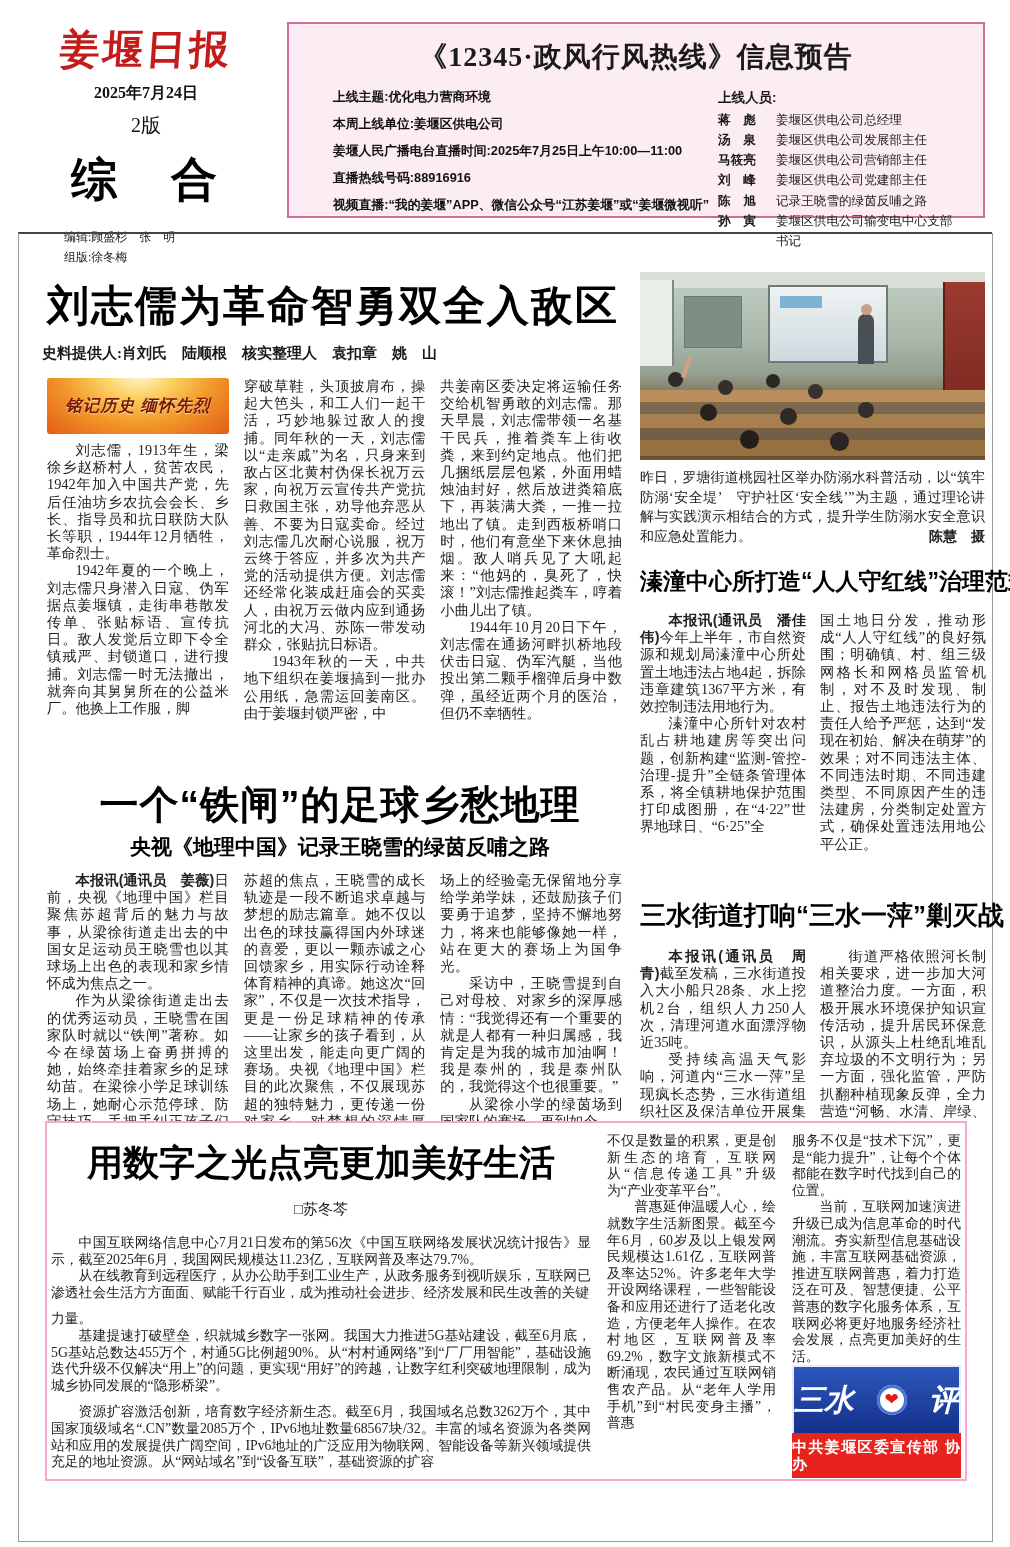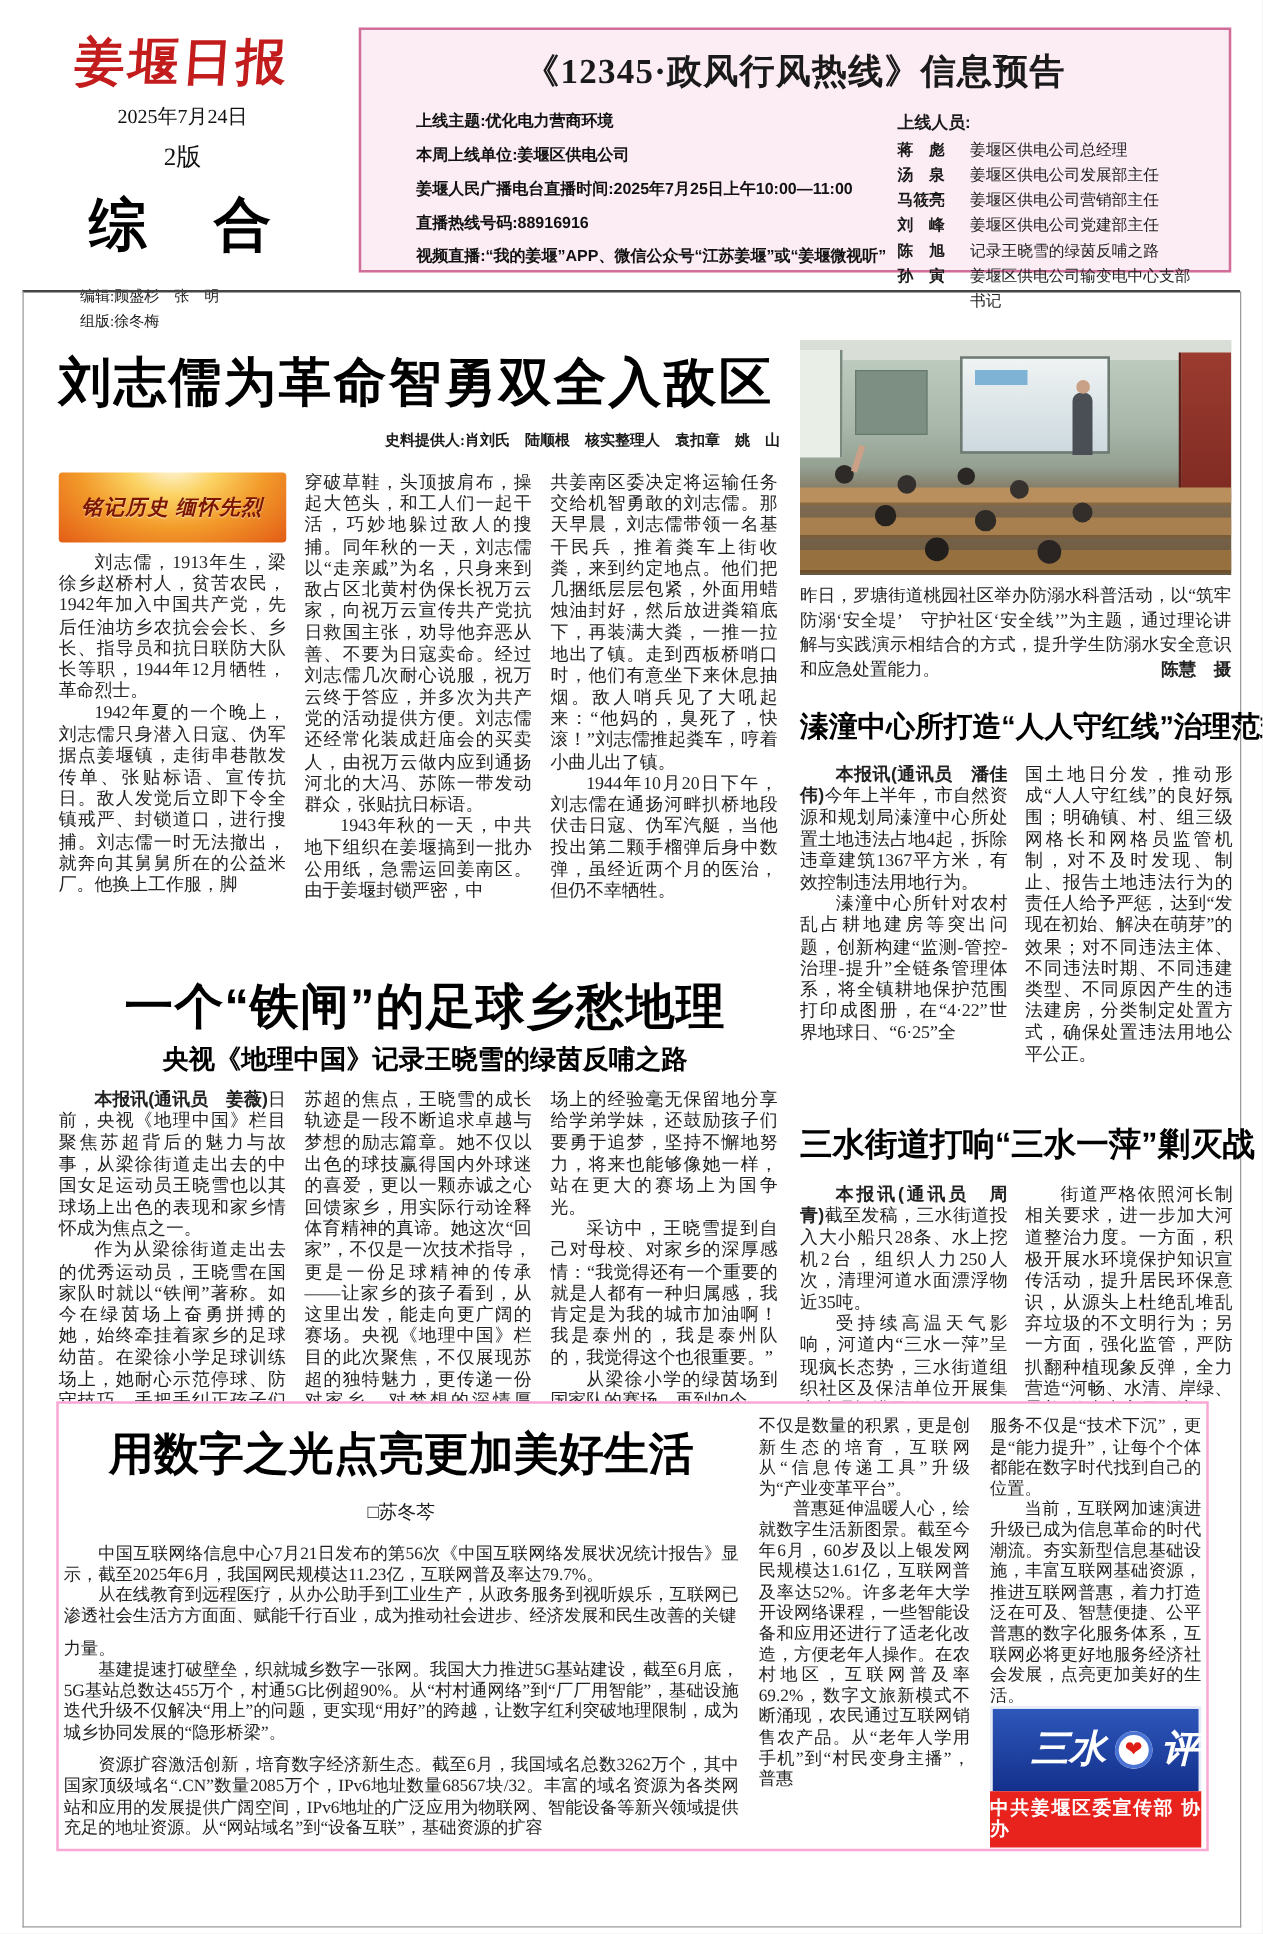--- a/index.html
+++ b/index.html
@@ -2,21 +2,21 @@
 <html><head>
 <meta charset="utf-8">
 <style>
   html,body{margin:0;padding:0;background:#e9e9e9;}
   #page{position:relative;width:1010px;height:1547px;background:#ffffff;margin:0 auto;
         font-family:"Liberation Serif",serif;color:#1a1a1a;overflow:hidden;}
   
   .masthead{position:absolute;left:52px;top:22px;width:188px;text-align:center;}
   .paper-name{font-size:40px;font-weight:bold;color:#c31c1c;letter-spacing:3px;
               font-family:"DejaVu Serif",serif;transform:skewX(-4deg);}
-  .mast-date{font-size:16px;margin-top:6px;color:#111;}
+  .mast-date{font-size:16px;margin-top:6px;color:#111;font-weight:bold;}
   .mast-edition{font-size:20px;margin-top:8px;color:#111;}
   .mast-section{font-size:46px;font-weight:bold;margin-top:10px;letter-spacing:4px;color:#000;
                 font-family:"Liberation Serif",serif;}
   .mast-staff{font-size:12px;text-align:left;margin:16px 0 0 12px;line-height:1.7;color:#222;}
   
   .hotline{position:absolute;left:287px;top:22px;width:698px;height:196px;box-sizing:border-box;
            background:#fcecf3;border:2px solid #d06e99;}
   .hotline-title{text-align:center;font-size:28px;font-weight:bold;margin-top:14px;letter-spacing:1px;}
   .hotline-body{display:flex;margin-top:13px;padding:0 28px 0 44px;}
   .hotline-left{width:385px;font-family:"Liberation Sans",sans-serif;font-weight:bold;
@@ -32,21 +32,21 @@
   .frame{position:absolute;left:18px;top:233px;width:973px;height:1308px;
          border-left:1px solid #9a9a9a;border-right:1px solid #9a9a9a;border-bottom:1px solid #9a9a9a;}
   
   .coltext{font-size:14.3px;line-height:17.2px;text-align:justify;text-justify:inter-ideograph;color:#222;}
   .coltext p{margin:0;text-indent:2em;}
   .coltext p.cont{text-indent:0;}
   .lead-bold{font-weight:bold;font-family:"Liberation Sans",sans-serif;}
   
   .lead-head{position:absolute;left:42px;top:278px;width:582px;text-align:center;font-size:42px;
              font-weight:bold;letter-spacing:2px;white-space:nowrap;color:#000;}
-  .lead-byline{position:absolute;left:42px;top:344px;width:582px;text-align:right;font-size:12px;
+  .lead-byline{position:absolute;left:42px;top:344px;width:582px;text-align:left;font-size:15px;
                font-weight:bold;}
   .lead-cols{position:absolute;left:47px;top:378px;width:575px;display:flex;gap:15px;}
   .lead-cols .col{flex:1;}
   .banner{height:56px;margin-bottom:8px;border-radius:3px;display:flex;align-items:center;justify-content:center;
           background:radial-gradient(ellipse at 50% -10%,#fff8e0 0%,#fbd262 28%,#f29a2a 58%,#e35c16 100%);
           color:#7c1500;font-weight:bold;font-style:italic;font-size:16.5px;letter-spacing:1px;
           text-shadow:0 1px 1px rgba(255,255,255,.65);}
   
   .photo{position:absolute;left:640px;top:272px;width:345px;height:188px;overflow:hidden;
          background:linear-gradient(180deg,#c3cfc4 0%,#a9b8ab 36%,#93a092 54%,#7e6b51 68%,#6a573f 100%);}
@@ -75,21 +75,21 @@
   .dg-author{text-align:center;font-size:15px;margin:12px 0 16px;}
   .dg-cols{display:flex;gap:10px;flex-direction:column;}
   .dg-cols .col{flex:1;}
   .bb-right{flex:1;display:flex;gap:16px;}
   .bb-right .col{flex:1;}
   .bb-small{font-size:13.8px;line-height:16.6px;}
   .col5{display:flex;flex-direction:column;}
   
   .logo{margin-top:auto;}
   .logo-blue{height:68px;background:linear-gradient(180deg,#2d57ba,#14308c);display:flex;align-items:center;
-             justify-content:flex-end;gap:7px;color:#fff;border:2px solid #e7ecf8;border-bottom:none;box-sizing:border-box;}
+             justify-content:space-between;gap:7px;color:#fff;border:2px solid #e7ecf8;border-bottom:none;box-sizing:border-box;}
   .logo-han{font-size:30px;font-weight:bold;font-style:italic;font-family:"DejaVu Serif",serif;}
   .logo-heart{width:30px;height:30px;border-radius:50%;background:#ffffff;display:flex;align-items:center;
               justify-content:center;color:#e01c16;font-size:17px;box-shadow:0 0 0 3px #4a73d4 inset;}
   .logo-red{height:45px;background:#e8231d;color:#fff;display:flex;align-items:center;justify-content:center;
             font-weight:bold;font-size:15px;font-family:"Liberation Sans",sans-serif;letter-spacing:1px;}
 </style>
 </head>
 <body>
 
 <div id="page">

